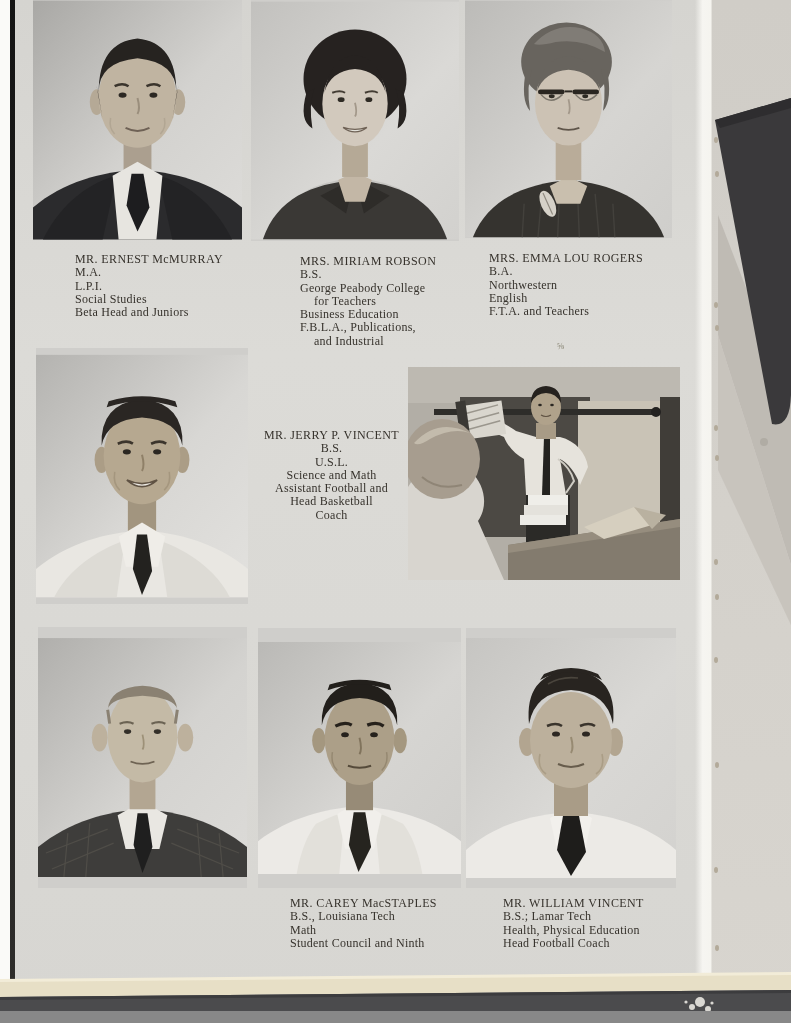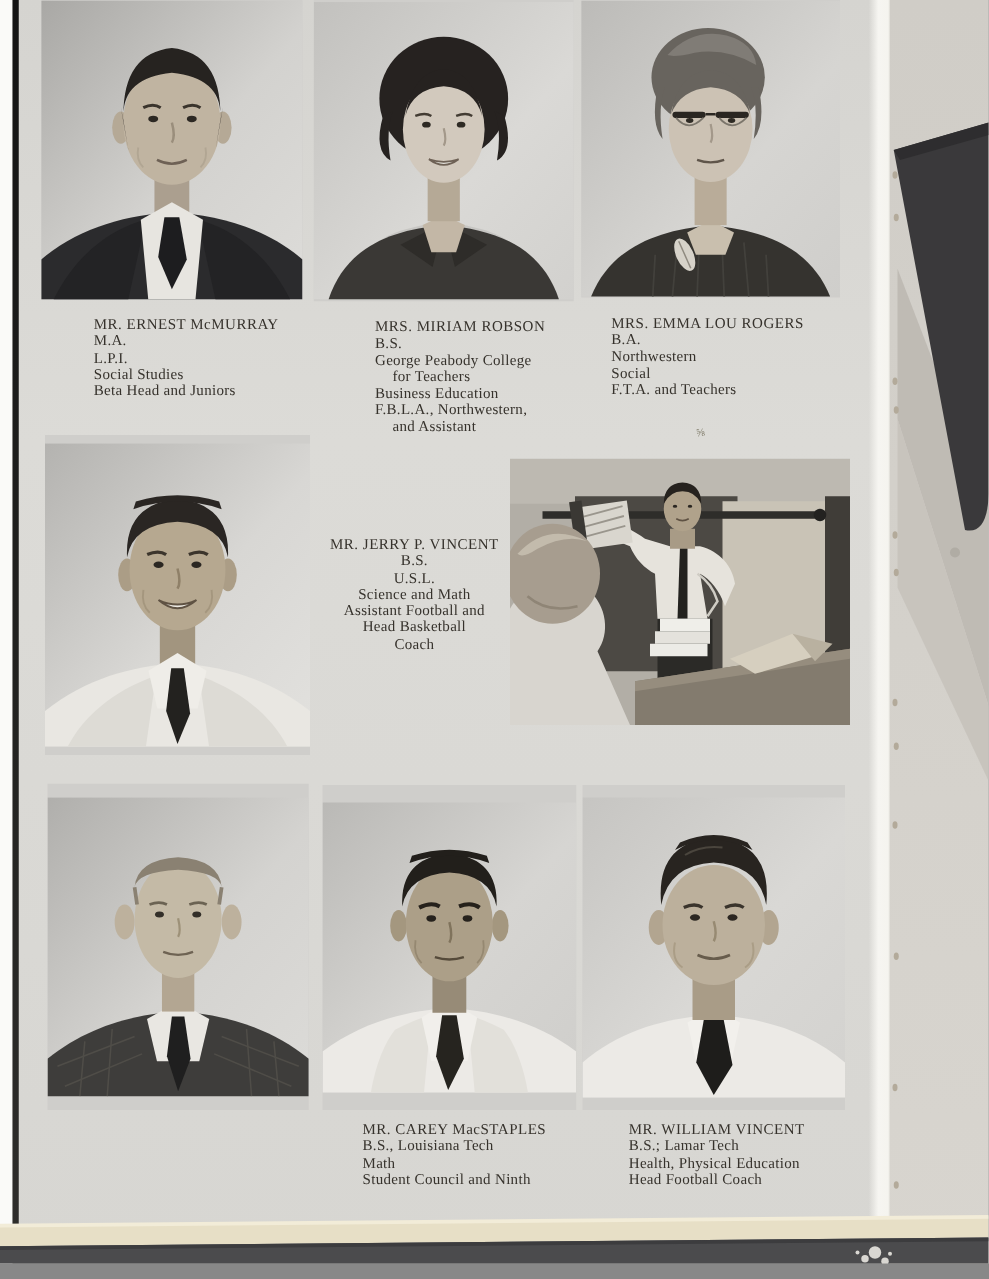--- a/index.html
+++ b/index.html
@@ -142,29 +142,29 @@
     <span class="cap-line">Social Studies</span>
     <span class="cap-line">Beta Head and Juniors</span>
   </div>
 
   <div class="abs caption" style="left:300px;top:255px;">
     <span class="cap-line cap-name">MRS. MIRIAM ROBSON</span>
     <span class="cap-line">B.S.</span>
     <span class="cap-line">George Peabody College</span>
     <span class="cap-line indent">for Teachers</span>
     <span class="cap-line">Business Education</span>
-    <span class="cap-line">F.B.L.A., Northwestern,</span>
-    <span class="cap-line indent">and Assistant</span>
+    <span class="cap-line">F.B.L.A., Publications,</span>
+    <span class="cap-line indent">and Industrial</span>
   </div>
 
   <div class="abs caption" style="left:489px;top:252px;">
     <span class="cap-line cap-name">MRS. EMMA LOU ROGERS</span>
     <span class="cap-line">B.A.</span>
     <span class="cap-line">Northwestern</span>
-    <span class="cap-line">Social</span>
+    <span class="cap-line">English</span>
     <span class="cap-line">F.T.A. and Teachers</span>
   </div>
 
   <div class="abs artifact" style="left:557px;top:341px;">⅝</div>
 
   <svg class="abs photo" style="left:36px;top:348px;" width="212" height="256" viewBox="0 0 210 240" aria-label="Black-and-white portrait of Mr. Jerry P. Vincent, smiling man with crew cut, white shirt and tie">
     <defs>
         <linearGradient id="g4" x1="0" y1="0" x2="1" y2="1">
       <stop offset="0" stop-color="#b4b3b0"></stop>
           <stop offset=".55" stop-color="#d8d7d4"></stop>

